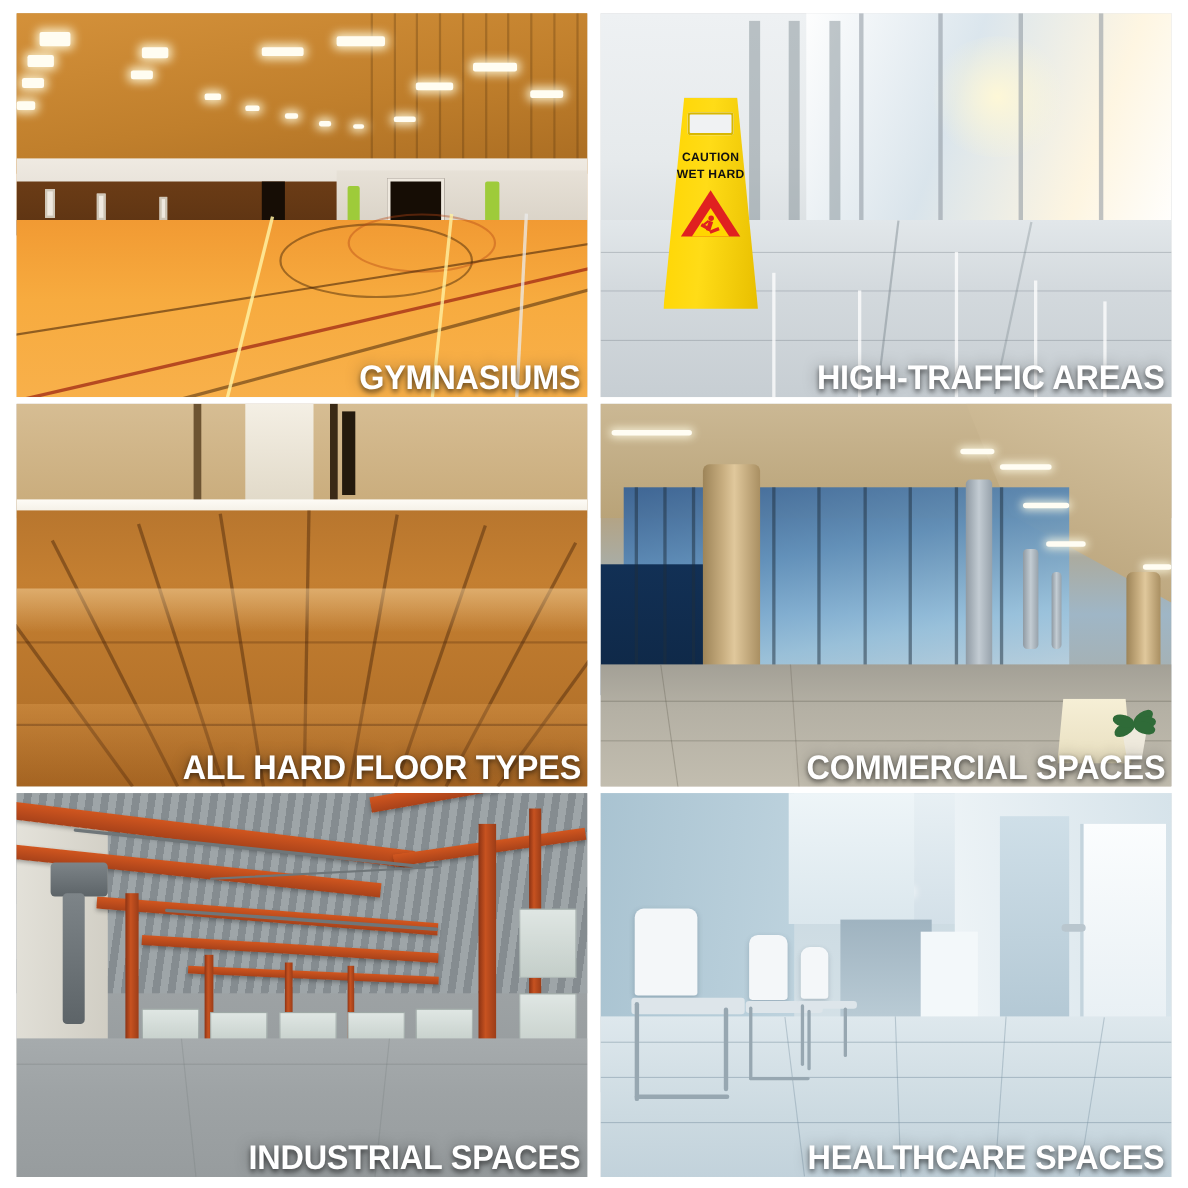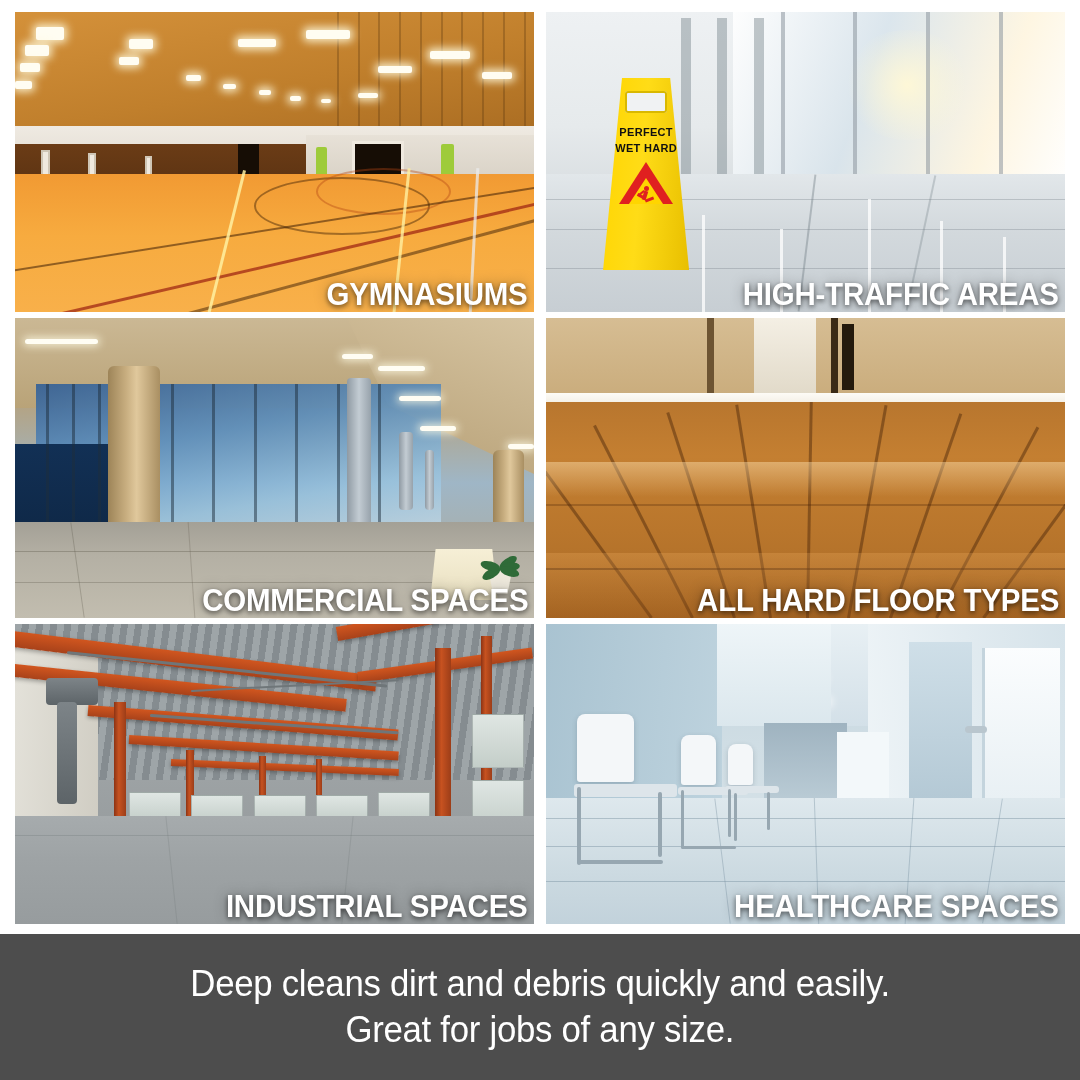--- a/index.html
+++ b/index.html
@@ -281,33 +281,60 @@
           <div class="reflect" style="left:62%;height:82%"></div>
           <div class="reflect" style="left:76%;height:66%"></div>
           <div class="reflect" style="left:88%;height:54%"></div>
           <div style="position:absolute;left:50%;top:0;width:2px;height:100%;background:rgba(110,122,130,.4);transform:rotate(7deg);"></div>
           <div style="position:absolute;left:72%;top:0;width:2px;height:100%;background:rgba(110,122,130,.3);transform:rotate(12deg);"></div>
         </div>
 
         <div class="sign">
           <div class="body"></div>
           <div class="handle"></div>
-          <div class="t1">PERFECT</div>
+          <div class="t1">CAUTION</div>
           <div class="t2">WET HARD</div>
           <div class="tri"></div>
           <div class="tri-in"></div>
           <div class="slip">
             <i style="left:8px;top:0;width:5px;height:5px;border-radius:50%;"></i>
             <i style="left:7px;top:5px;width:4px;height:9px;transform:rotate(18deg);"></i>
             <i style="left:1px;top:9px;width:9px;height:3px;transform:rotate(28deg);"></i>
             <i style="left:9px;top:12px;width:9px;height:3px;transform:rotate(-22deg);"></i>
             <i style="left:2px;top:6px;width:7px;height:2px;transform:rotate(-38deg);"></i>
           </div>
         </div>
         <div class="caption">HIGH-TRAFFIC AREAS</div>
+      </div>
+    </div>
+
+    <div class="cell">
+      <div class="scene hard">
+        <div class="wall"></div>
+        <div class="doorw"></div>
+        <div class="jamb" style="left:31%"></div>
+        <div class="jamb" style="left:55%;background:#3a2a16;"></div>
+        <div style="position:absolute;left:57%;top:2%;width:2.4%;height:22%;background:#241a0d;"></div>
+        <div class="base"></div>
+        <div class="floor">
+          <div class="seam" style="left:50%;bottom:0;width:3px;height:100%;transform:rotate(1deg);"></div>
+          <div class="seam" style="left:43%;bottom:0;width:3px;height:100%;transform:rotate(-9deg);"></div>
+          <div class="seam" style="left:36%;bottom:0;width:3px;height:100%;transform:rotate(-18deg);"></div>
+          <div class="seam" style="left:28%;bottom:0;width:3px;height:100%;transform:rotate(-27deg);"></div>
+          <div class="seam" style="left:20%;bottom:0;width:3px;height:100%;transform:rotate(-36deg);"></div>
+          <div class="seam" style="left:58%;bottom:0;width:3px;height:100%;transform:rotate(10deg);"></div>
+          <div class="seam" style="left:66%;bottom:0;width:3px;height:100%;transform:rotate(19deg);"></div>
+          <div class="seam" style="left:75%;bottom:0;width:3px;height:100%;transform:rotate(28deg);"></div>
+          <div class="seam" style="left:84%;bottom:0;width:3px;height:100%;transform:rotate(36deg);"></div>
+          <div class="seam" style="left:0;bottom:22%;width:100%;height:2px;transform:none;"></div>
+          <div class="seam" style="left:0;bottom:52%;width:100%;height:2px;transform:none;opacity:.6;"></div>
+          <div class="sheen"></div>
+          <div style="position:absolute;left:0;right:0;bottom:0;height:30%;background:linear-gradient(rgba(255,190,110,.22),rgba(150,80,20,.25));"></div>
+        </div>
+        <div class="caption">ALL HARD FLOOR TYPES</div>
       </div>
     </div>
 
     <div class="cell">
       <div class="scene comm">
         <div class="ceiling"></div>
         <div class="ceilingR"></div>
         <div class="glasswall"></div>
         <div class="night" style="background:linear-gradient(#123055,#0e2745);"></div>
         <div class="mull" style="left:6%"></div>
@@ -344,47 +371,20 @@
           <div class="leaf" style="transform:rotate(-8deg)"></div>
           <div class="leaf" style="transform:rotate(18deg)"></div>
           <div class="leaf" style="transform:rotate(150deg)"></div>
           <div class="leaf" style="transform:rotate(195deg)"></div>
         </div>
         <div class="caption">COMMERCIAL SPACES</div>
       </div>
     </div>
 
     <div class="cell">
-      <div class="scene hard">
-        <div class="wall"></div>
-        <div class="doorw"></div>
-        <div class="jamb" style="left:31%"></div>
-        <div class="jamb" style="left:55%;background:#3a2a16;"></div>
-        <div style="position:absolute;left:57%;top:2%;width:2.4%;height:22%;background:#241a0d;"></div>
-        <div class="base"></div>
-        <div class="floor">
-          <div class="seam" style="left:50%;bottom:0;width:3px;height:100%;transform:rotate(1deg);"></div>
-          <div class="seam" style="left:43%;bottom:0;width:3px;height:100%;transform:rotate(-9deg);"></div>
-          <div class="seam" style="left:36%;bottom:0;width:3px;height:100%;transform:rotate(-18deg);"></div>
-          <div class="seam" style="left:28%;bottom:0;width:3px;height:100%;transform:rotate(-27deg);"></div>
-          <div class="seam" style="left:20%;bottom:0;width:3px;height:100%;transform:rotate(-36deg);"></div>
-          <div class="seam" style="left:58%;bottom:0;width:3px;height:100%;transform:rotate(10deg);"></div>
-          <div class="seam" style="left:66%;bottom:0;width:3px;height:100%;transform:rotate(19deg);"></div>
-          <div class="seam" style="left:75%;bottom:0;width:3px;height:100%;transform:rotate(28deg);"></div>
-          <div class="seam" style="left:84%;bottom:0;width:3px;height:100%;transform:rotate(36deg);"></div>
-          <div class="seam" style="left:0;bottom:22%;width:100%;height:2px;transform:none;"></div>
-          <div class="seam" style="left:0;bottom:52%;width:100%;height:2px;transform:none;opacity:.6;"></div>
-          <div class="sheen"></div>
-          <div style="position:absolute;left:0;right:0;bottom:0;height:30%;background:linear-gradient(rgba(255,190,110,.22),rgba(150,80,20,.25));"></div>
-        </div>
-        <div class="caption">ALL HARD FLOOR TYPES</div>
-      </div>
-    </div>
-
-    <div class="cell">
       <div class="scene ind">
         <div class="deck"></div>
         <div class="wallL"></div>
 
         <div class="beam" style="left:-2%;top:2%;width:72%;height:16px;transform:rotate(7deg);"></div>
         <div class="beam" style="left:-2%;top:13%;width:66%;height:13px;transform:rotate(6deg);"></div>
         <div class="beam" style="left:14%;top:27%;width:60%;height:11px;transform:rotate(4.5deg);"></div>
         <div class="beam" style="left:22%;top:37%;width:52%;height:9px;transform:rotate(3.5deg);"></div>
         <div class="beam" style="left:30%;top:45%;width:44%;height:7px;transform:rotate(2.5deg);"></div>
         <div class="beam" style="left:62%;top:1%;width:40%;height:14px;transform:rotate(-10deg);"></div>
@@ -463,18 +463,14 @@
           <div class="seat" style="left:4%;top:39%;width:80%;height:6%;"></div>
           <div class="frame" style="left:8%;top:42%;width:3px;height:44%;"></div>
           <div class="frame" style="left:66%;top:44%;width:3px;height:36%;"></div>
         </div>
         <div class="caption">HEALTHCARE SPACES</div>
       </div>
     </div>
 
   </div>
 
-  <div class="footer">
-    <div class="footer-line">Deep cleans dirt and debris quickly and easily.</div>
-    <div class="footer-line">Great for jobs of any size.</div>
-  </div>
 
 </div>
 
 </body></html>

